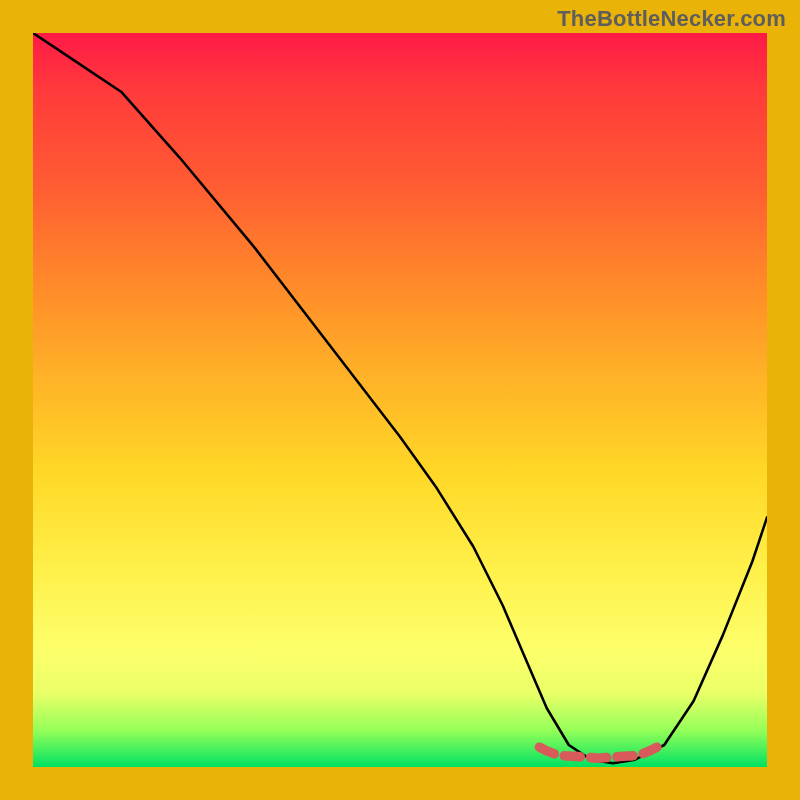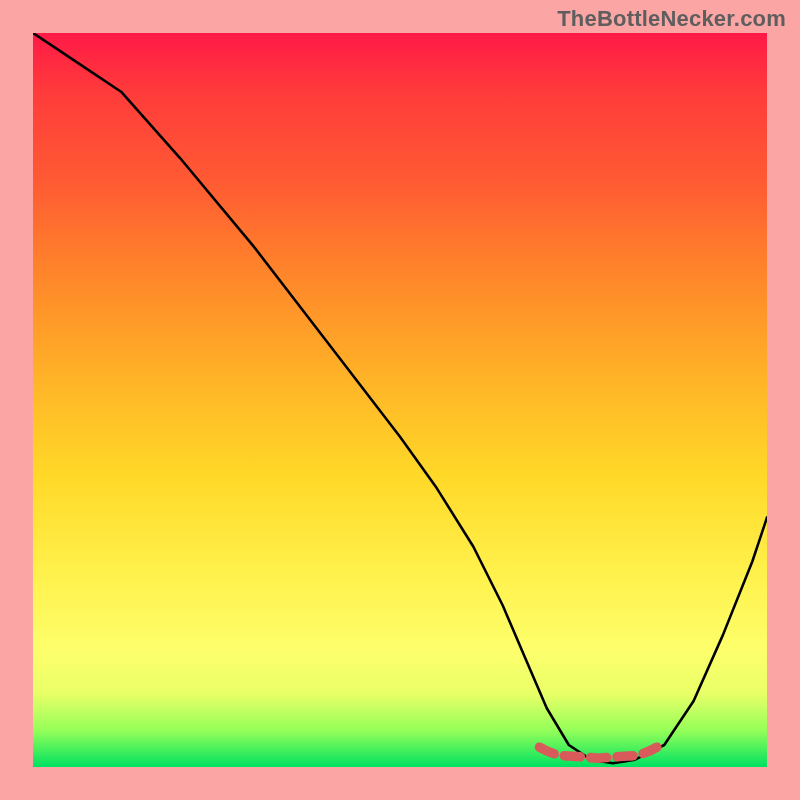--- a/index.html
+++ b/index.html
@@ -1,21 +1,21 @@
 <!DOCTYPE html>
 <html><head>
 <meta charset="utf-8">
 <style>
   * { margin: 0; padding: 0; box-sizing: border-box; }
   html, body { width: 800px; height: 800px; background: #000; overflow: hidden; }
   .frame {
     position: relative;
     width: 800px;
     height: 800px;
-    background: #fca5a5;
+    background: #eab308;
   }
   .watermark {
     position: absolute;
     top: 6px;
     right: 14px;
     font-family: Arial, Helvetica, sans-serif;
     font-size: 22px;
     font-weight: bold;
     color: #5e5e5e;
     letter-spacing: 0.2px;

